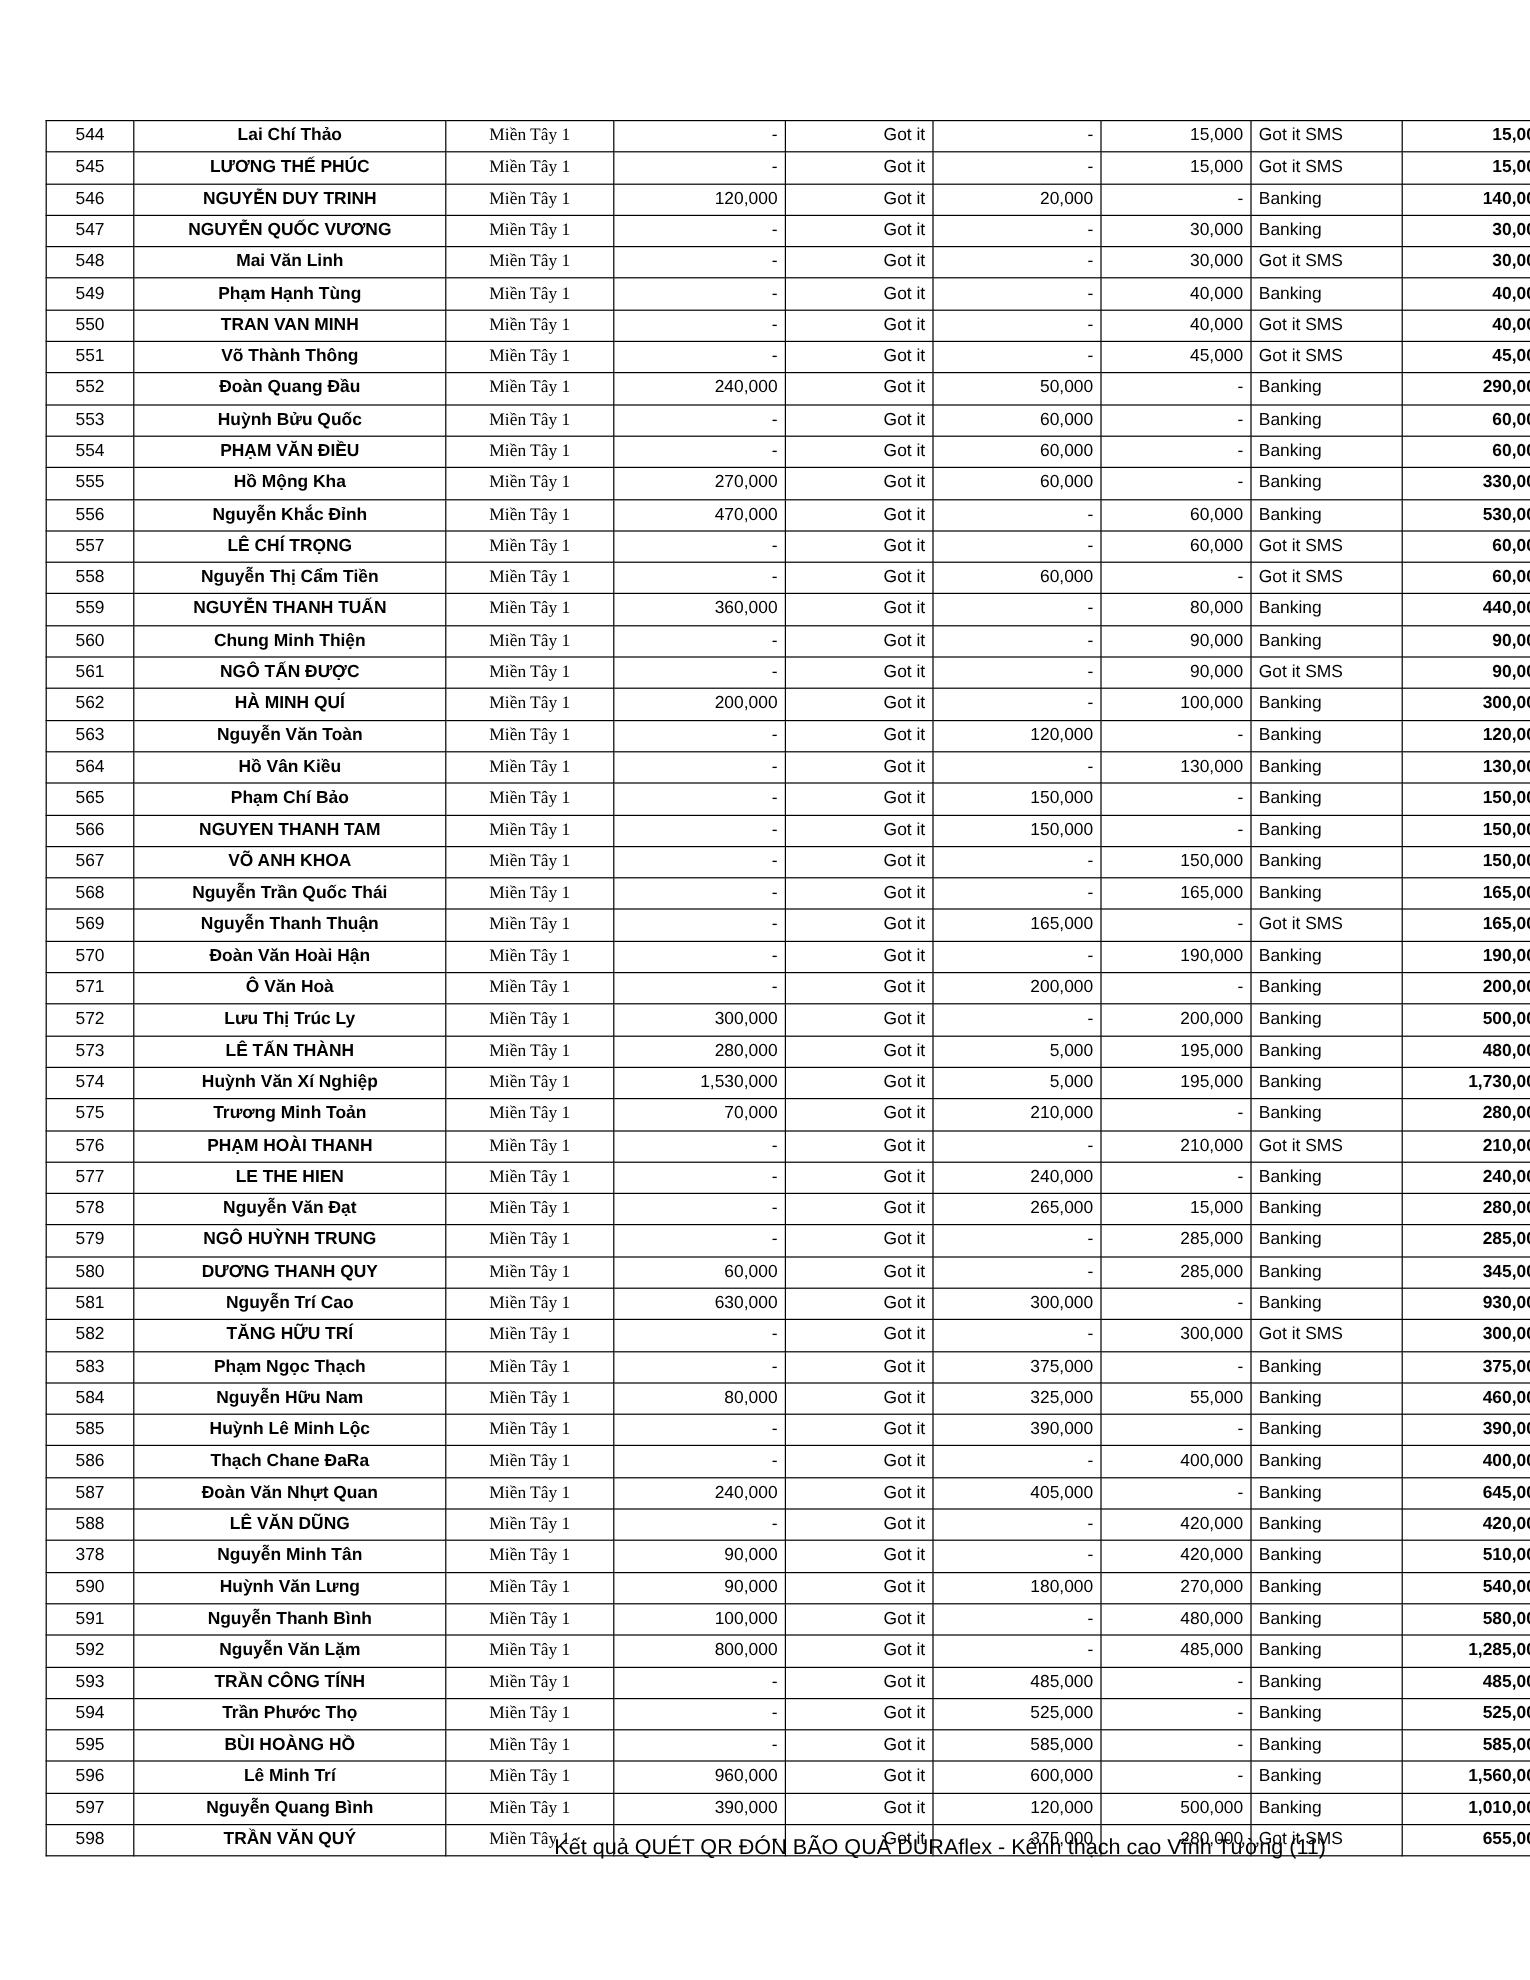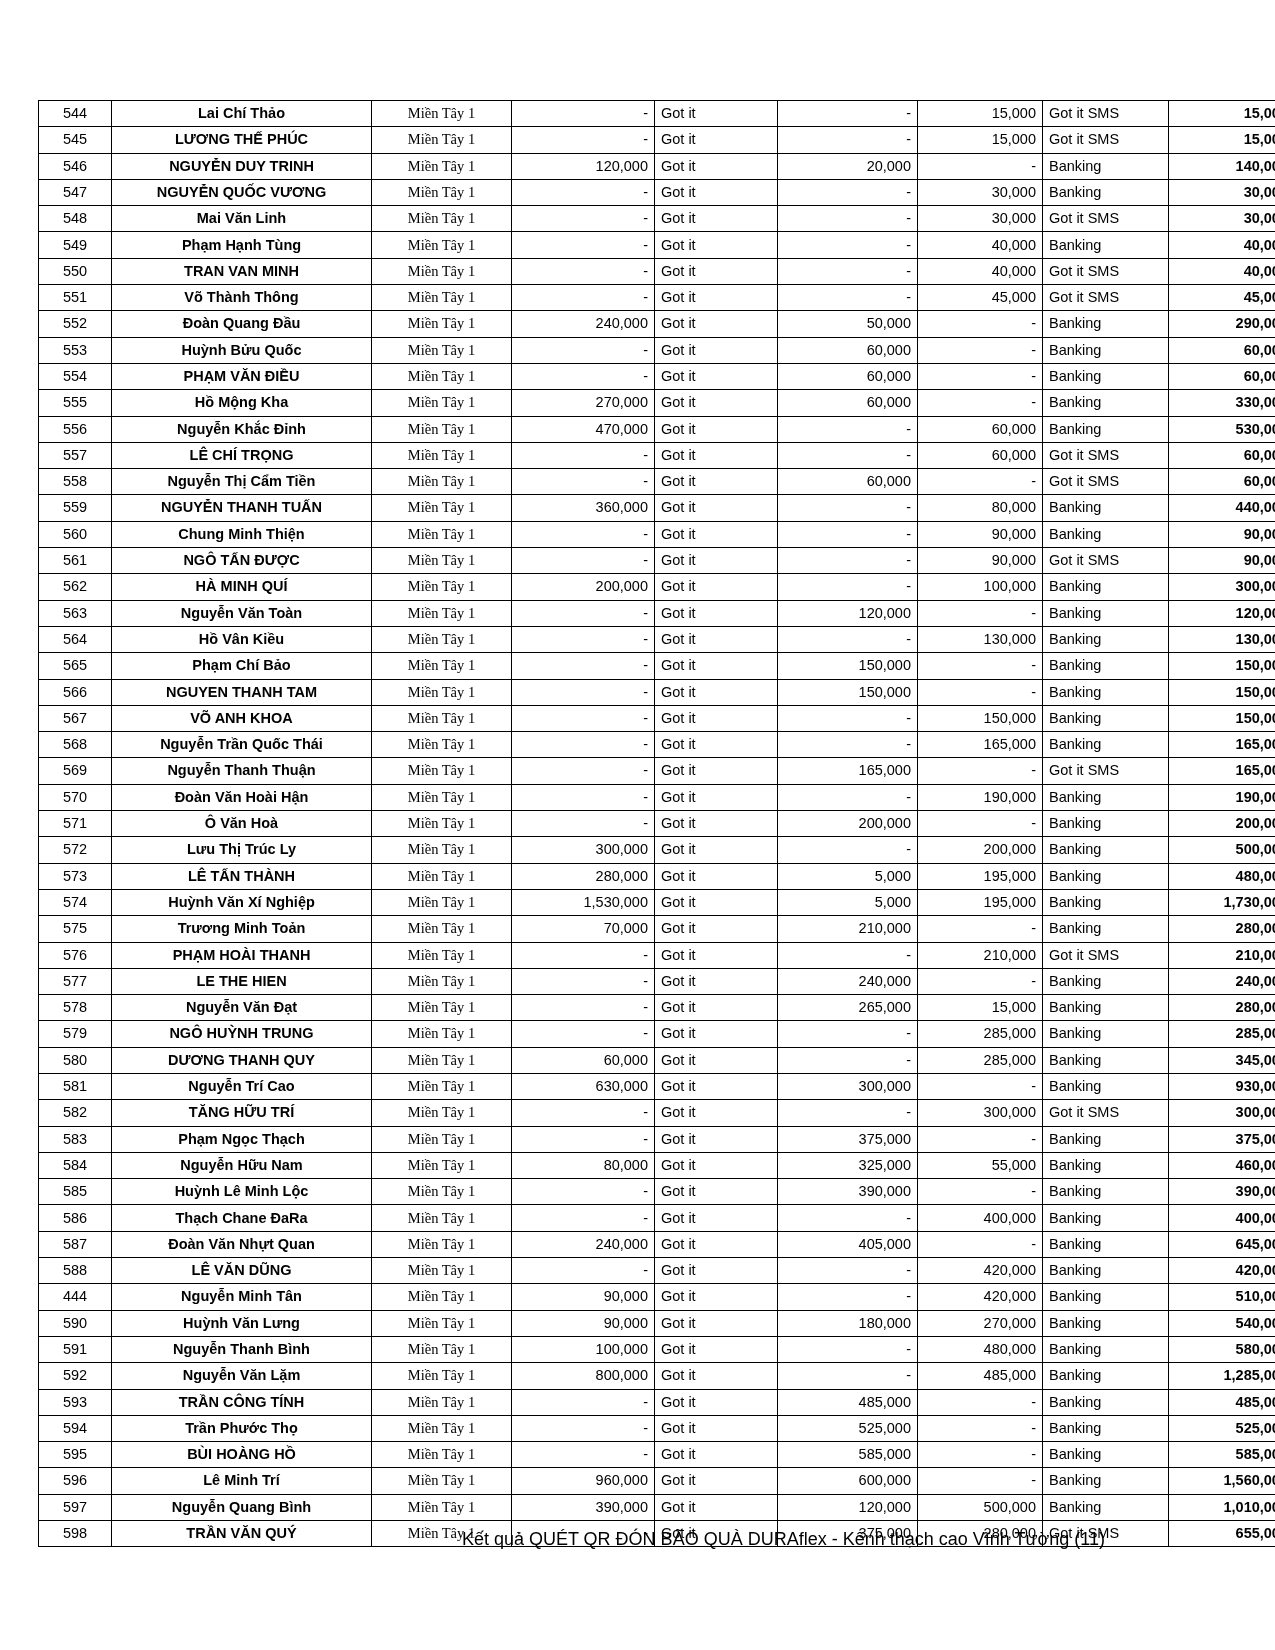--- a/index.html
+++ b/index.html
@@ -32,21 +32,21 @@
     height: 25.3px;
     padding: 0 6px;
     line-height: 1.05;
     white-space: nowrap;
     overflow: hidden;
   }
   .c-stt    { width: 60px;  text-align: center; }
   .c-name   { width: 247px; text-align: center; font-weight: bold; }
   .c-region { width: 127px; text-align: center; font-family: Liberation Serif, serif; }
   .c-v1     { width: 130px; text-align: right; }
-  .c-status { width: 110px; text-align: left; padding-left: 10px; margin-left: 12px; }
+  .c-status { width: 110px; text-align: right; padding-left: 10px; margin-left: 12px; }
   .c-v2     { width: 127px; text-align: right; }
   .c-v3     { width: 112px; text-align: right; }
   .c-method { width: 113px; text-align: left; padding-left: 10px; }
   .c-total  { width: 113px; text-align: right; font-weight: bold; }
 
   .footer {
     position: absolute;
     left: 0;
     right: 108px;
     bottom: 100px;
@@ -551,21 +551,21 @@
           <td class="c-name">LÊ VĂN DŨNG</td>
           <td class="c-region">Miền Tây 1</td>
           <td class="c-v1">-</td>
           <td class="c-status">Got it</td>
           <td class="c-v2">-</td>
           <td class="c-v3">420,000</td>
           <td class="c-method">Banking</td>
           <td class="c-total">420,000</td>
         </tr>
         <tr>
-          <td class="c-stt">444</td>
+          <td class="c-stt">378</td>
           <td class="c-name">Nguyễn Minh Tân</td>
           <td class="c-region">Miền Tây 1</td>
           <td class="c-v1">90,000</td>
           <td class="c-status">Got it</td>
           <td class="c-v2">-</td>
           <td class="c-v3">420,000</td>
           <td class="c-method">Banking</td>
           <td class="c-total">510,000</td>
         </tr>
         <tr>

